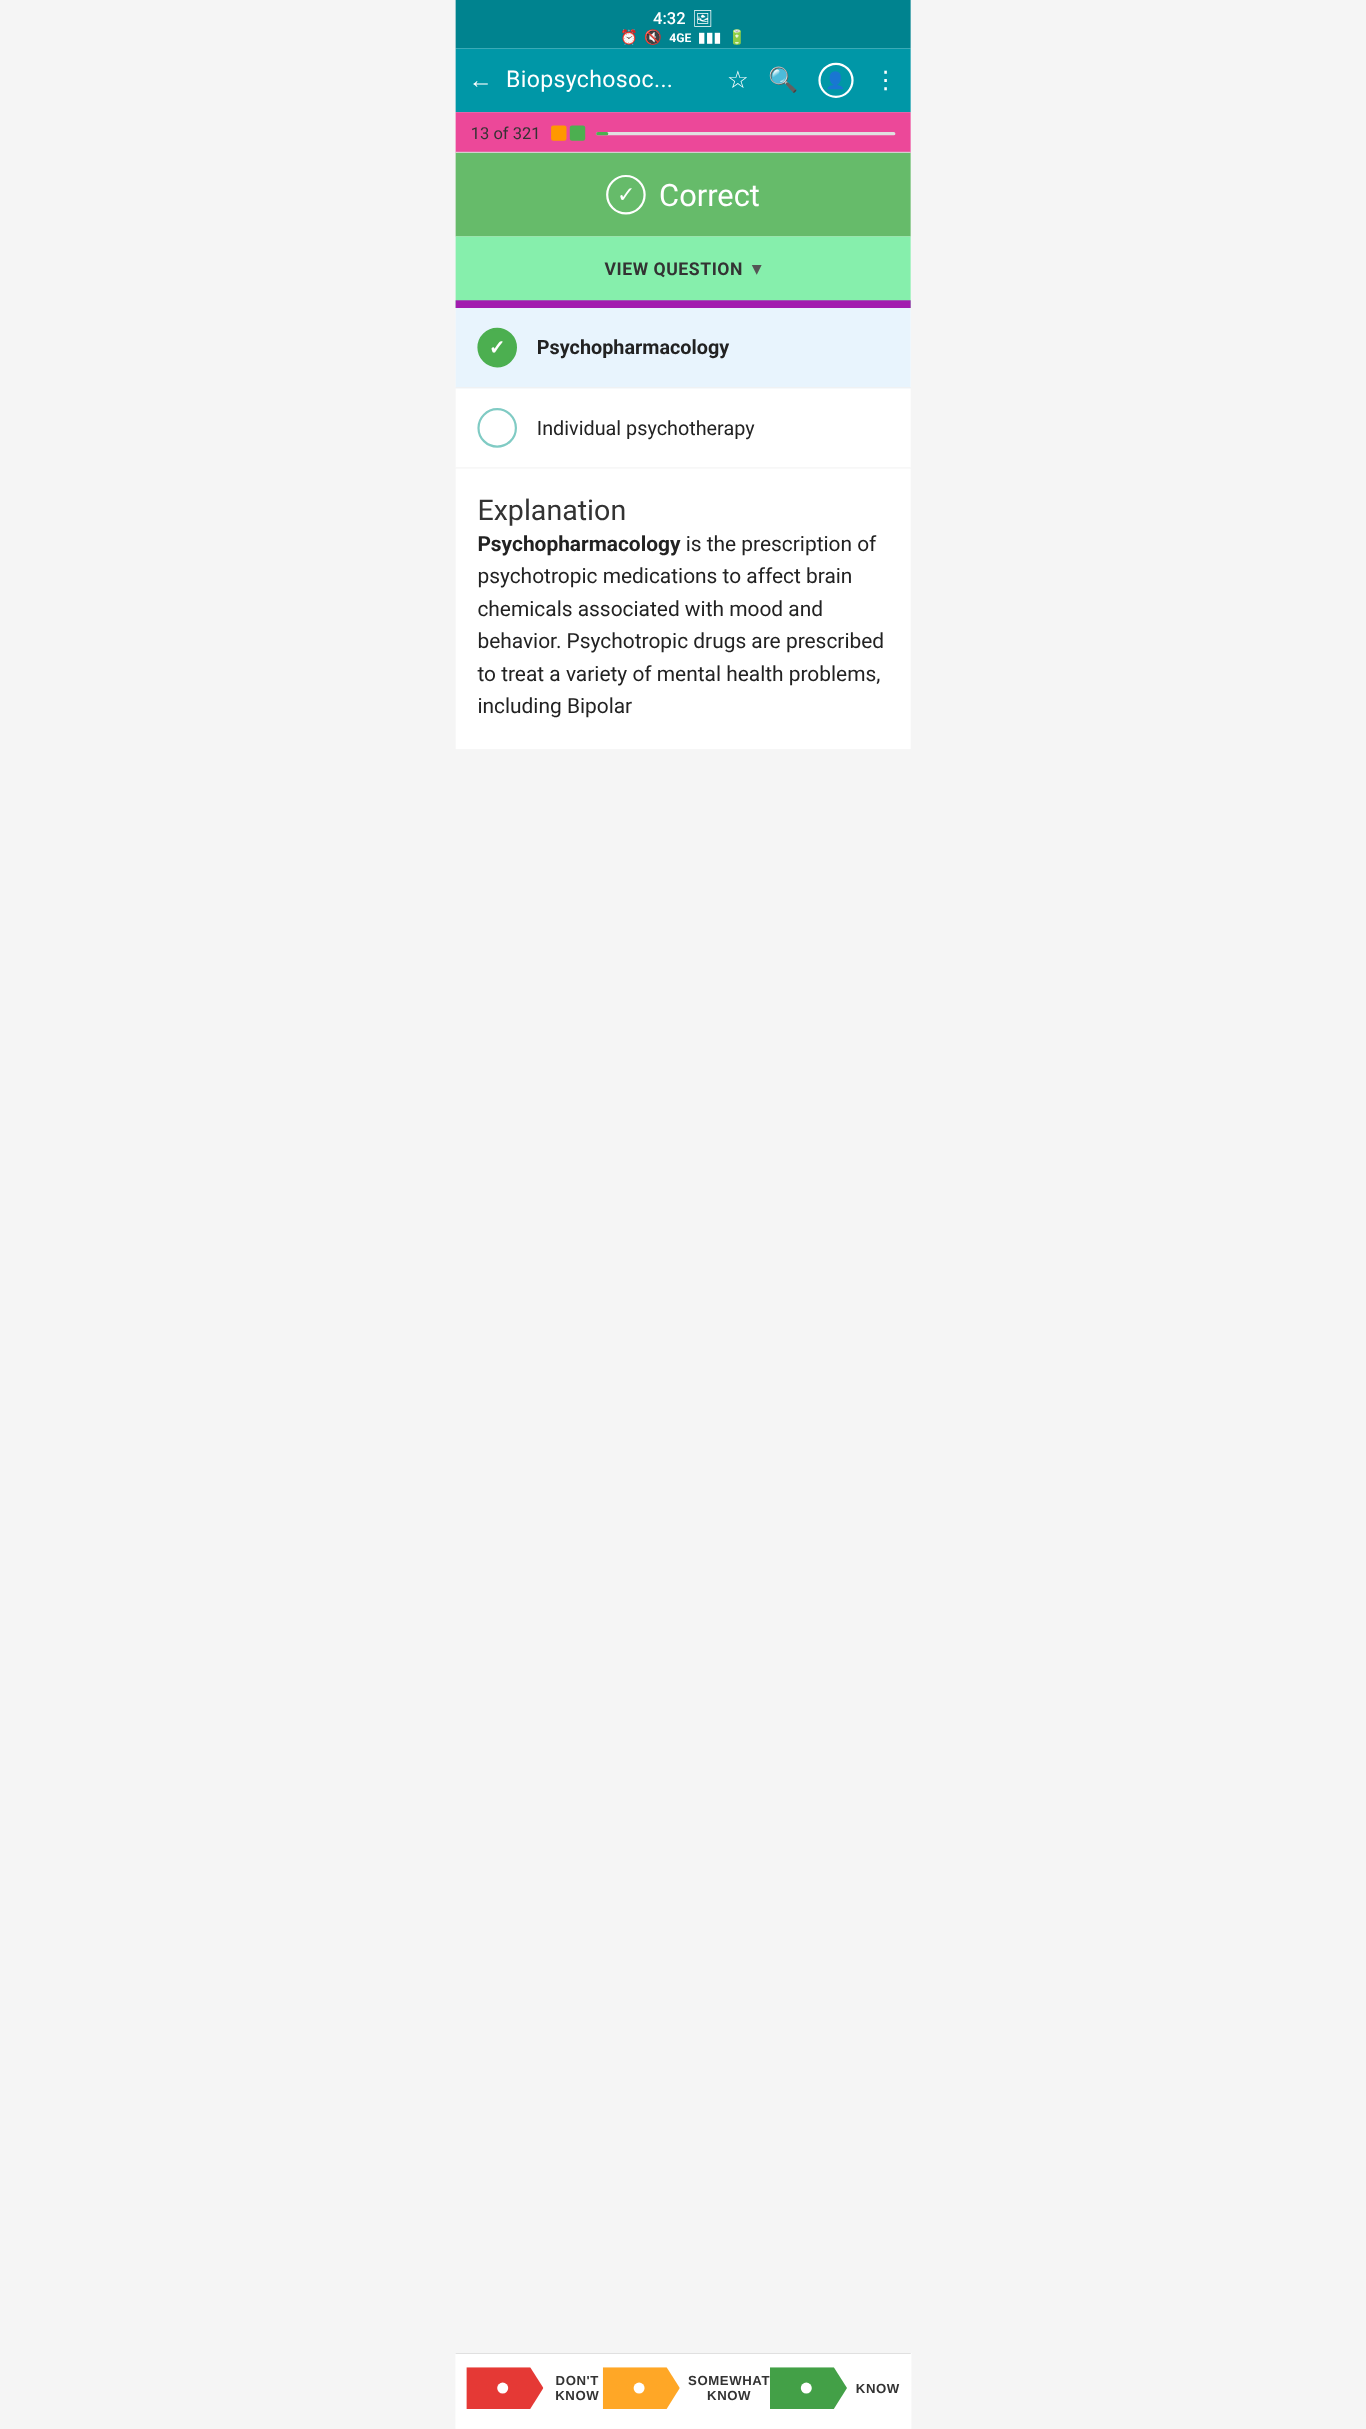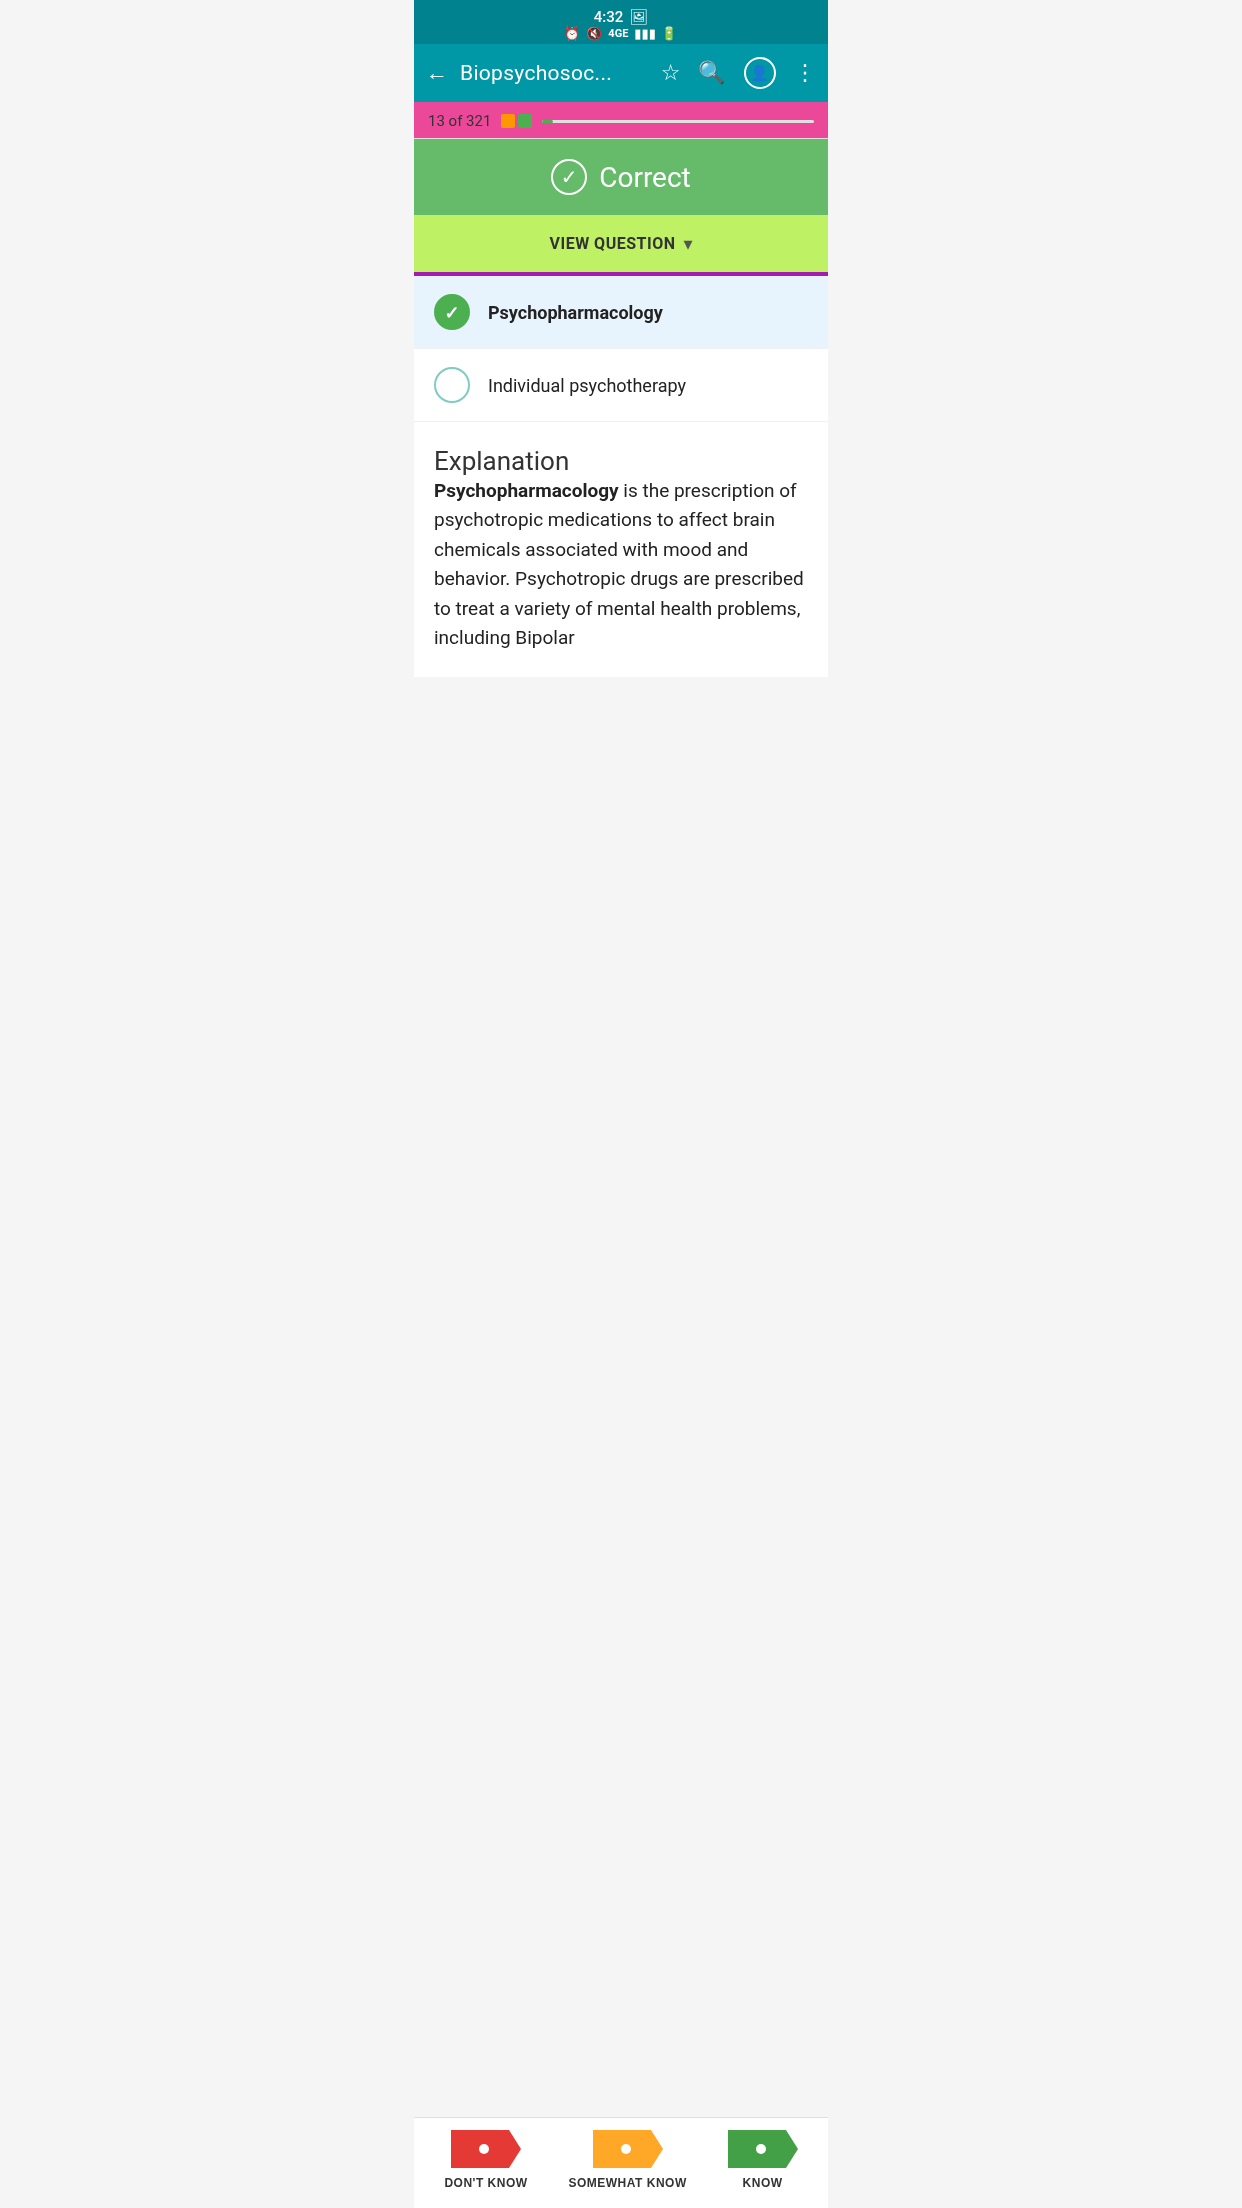--- a/index.html
+++ b/index.html
@@ -141,27 +141,27 @@
       border: 2.5px solid white;
       border-radius: 50%;
       display: flex;
       align-items: center;
       justify-content: center;
       font-size: 20px;
     }
 
     
     .view-question-row {
-      background: #bef264;
+      background: #86efac;
       display: flex;
       align-items: center;
       justify-content: center;
       padding: 18px;
       gap: 8px;
-      border-bottom: 4px solid #a21caf;
+      border-bottom: 7px solid #a21caf;
       cursor: pointer;
     }
     .view-question-text {
       font-size: 16px;
       font-weight: 700;
       color: #333;
       letter-spacing: 0.5px;
     }
     .chevron-down {
       font-size: 18px;
@@ -240,21 +240,20 @@
       background: white;
       display: flex;
       justify-content: space-around;
       align-items: center;
       padding: 12px 10px 18px;
       border-top: 1px solid #e0e0e0;
       z-index: 100;
     }
     .bottom-btn {
       display: flex;
-      flex-direction: column;
       align-items: center;
       gap: 8px;
       cursor: pointer;
       background: none;
       border: none;
     }
     .tag-shape {
       width: 70px;
       height: 38px;
       display: flex;

